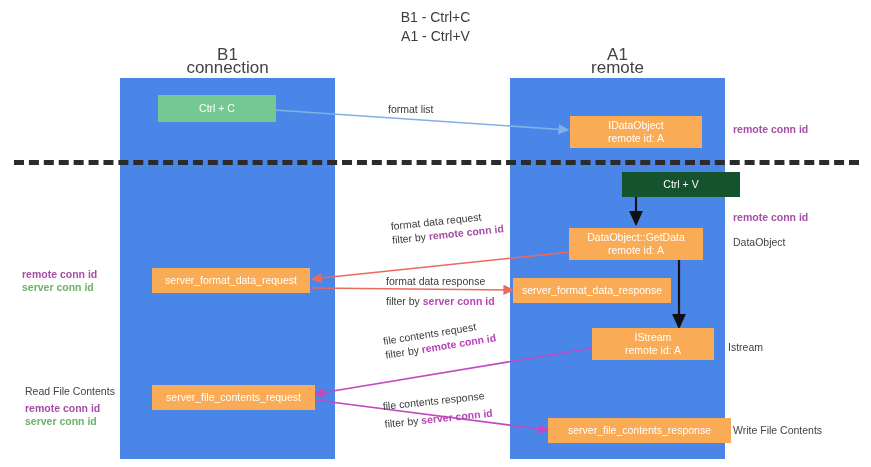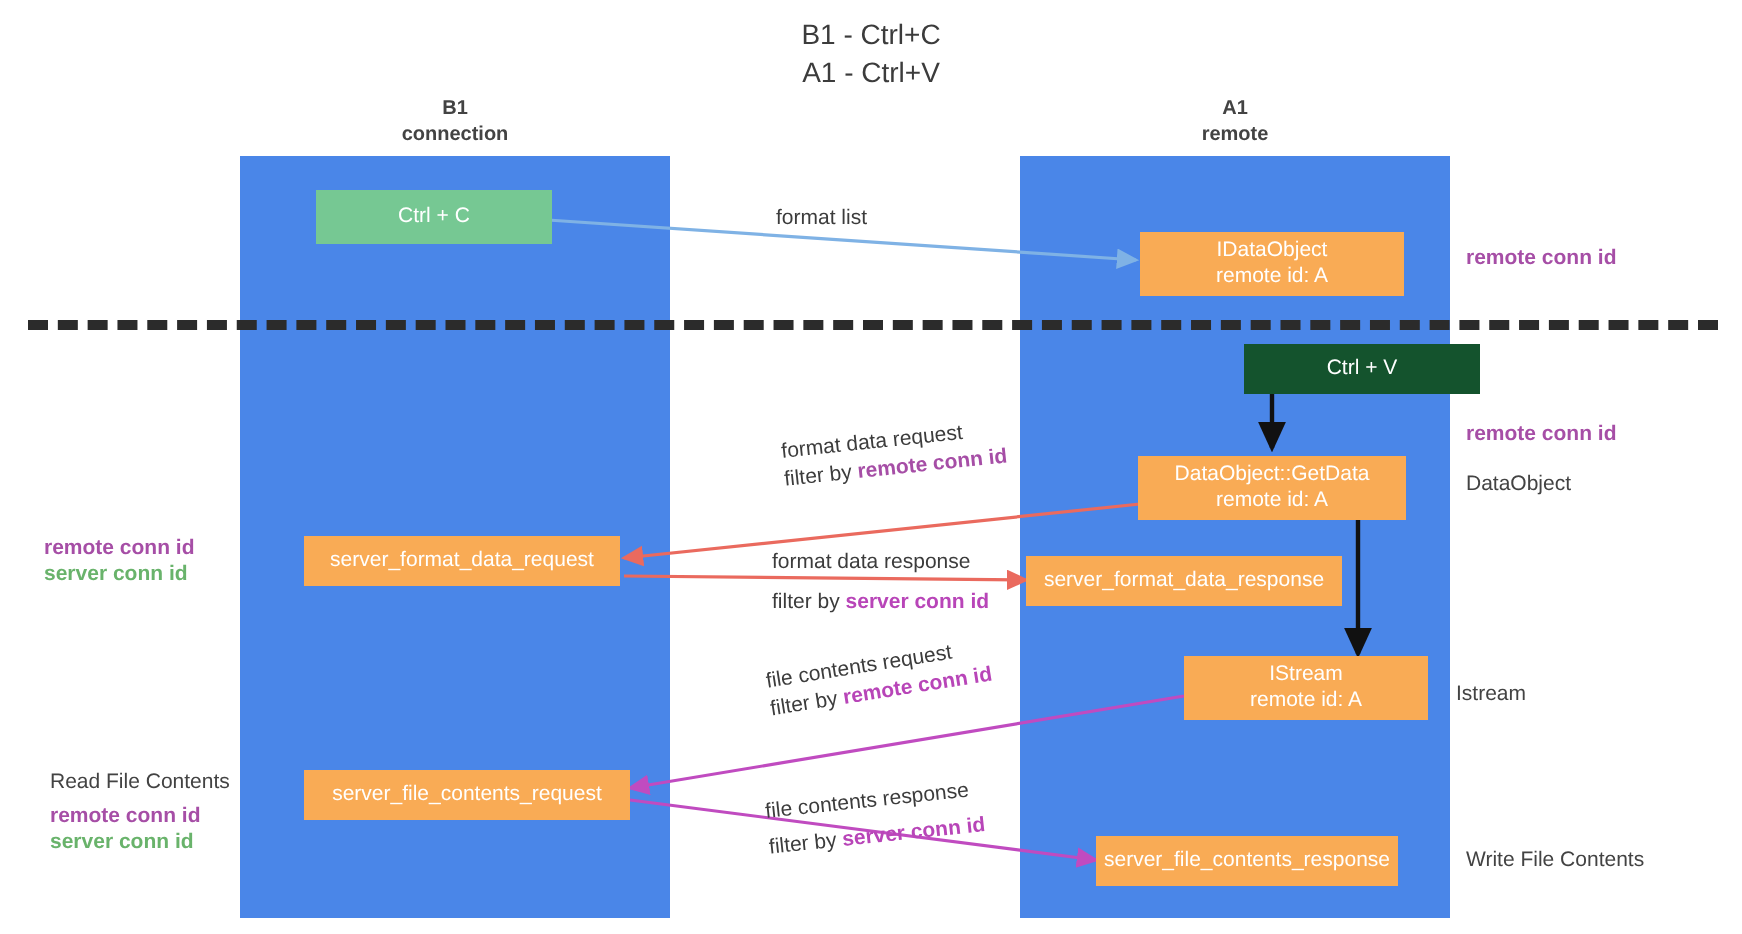--- a/index.html
+++ b/index.html
@@ -22,25 +22,24 @@
   .lane {
     position: absolute;
     background: #4a86e8;
   }
   .lane-b1 { left: 120px; top: 78px; width: 215px; height: 381px; }
   .lane-a1 { left: 510px; top: 78px; width: 215px; height: 381px; }
 
   .lane-title {
     position: absolute;
     text-align: center;
-    font-size: 10px;
+    font-size: 17px;
     color: #434343;
     line-height: 13px;
     width: 215px;
-    font-weight: bold;
   }
   .lane-title .l1 { display: block; }
   .lane-title .l2 { display: block; }
 
   .diagram-title {
     position: absolute;
     left: 0;
     top: 8px;
     width: 871px;
     text-align: center;
@@ -183,21 +182,21 @@
 
   <div class="box box-orange" style="left:592px; top:328px; width:122px; height:32px;">
     <span>IStream</span>
     <span>remote id: A</span>
   </div>
 
   <div class="box box-orange" style="left:152px; top:385px; width:163px; height:25px;">
     <span>server_file_contents_request</span>
   </div>
 
-  <div class="box box-orange" style="left:548px; top:418px; width:151px; height:25px;">
+  <div class="box box-orange" style="left:548px; top:418px; width:183px; height:25px;">
     <span>server_file_contents_response</span>
   </div>
 
   <div class="sep"></div>
 
   <div class="mid-label" style="left:388px; top:102px;">
     <span class="c1">format list</span>
   </div>
 
   <div class="mid-label" style="left:390px; top:219px; transform:rotate(-6deg); transform-origin:left top;">

